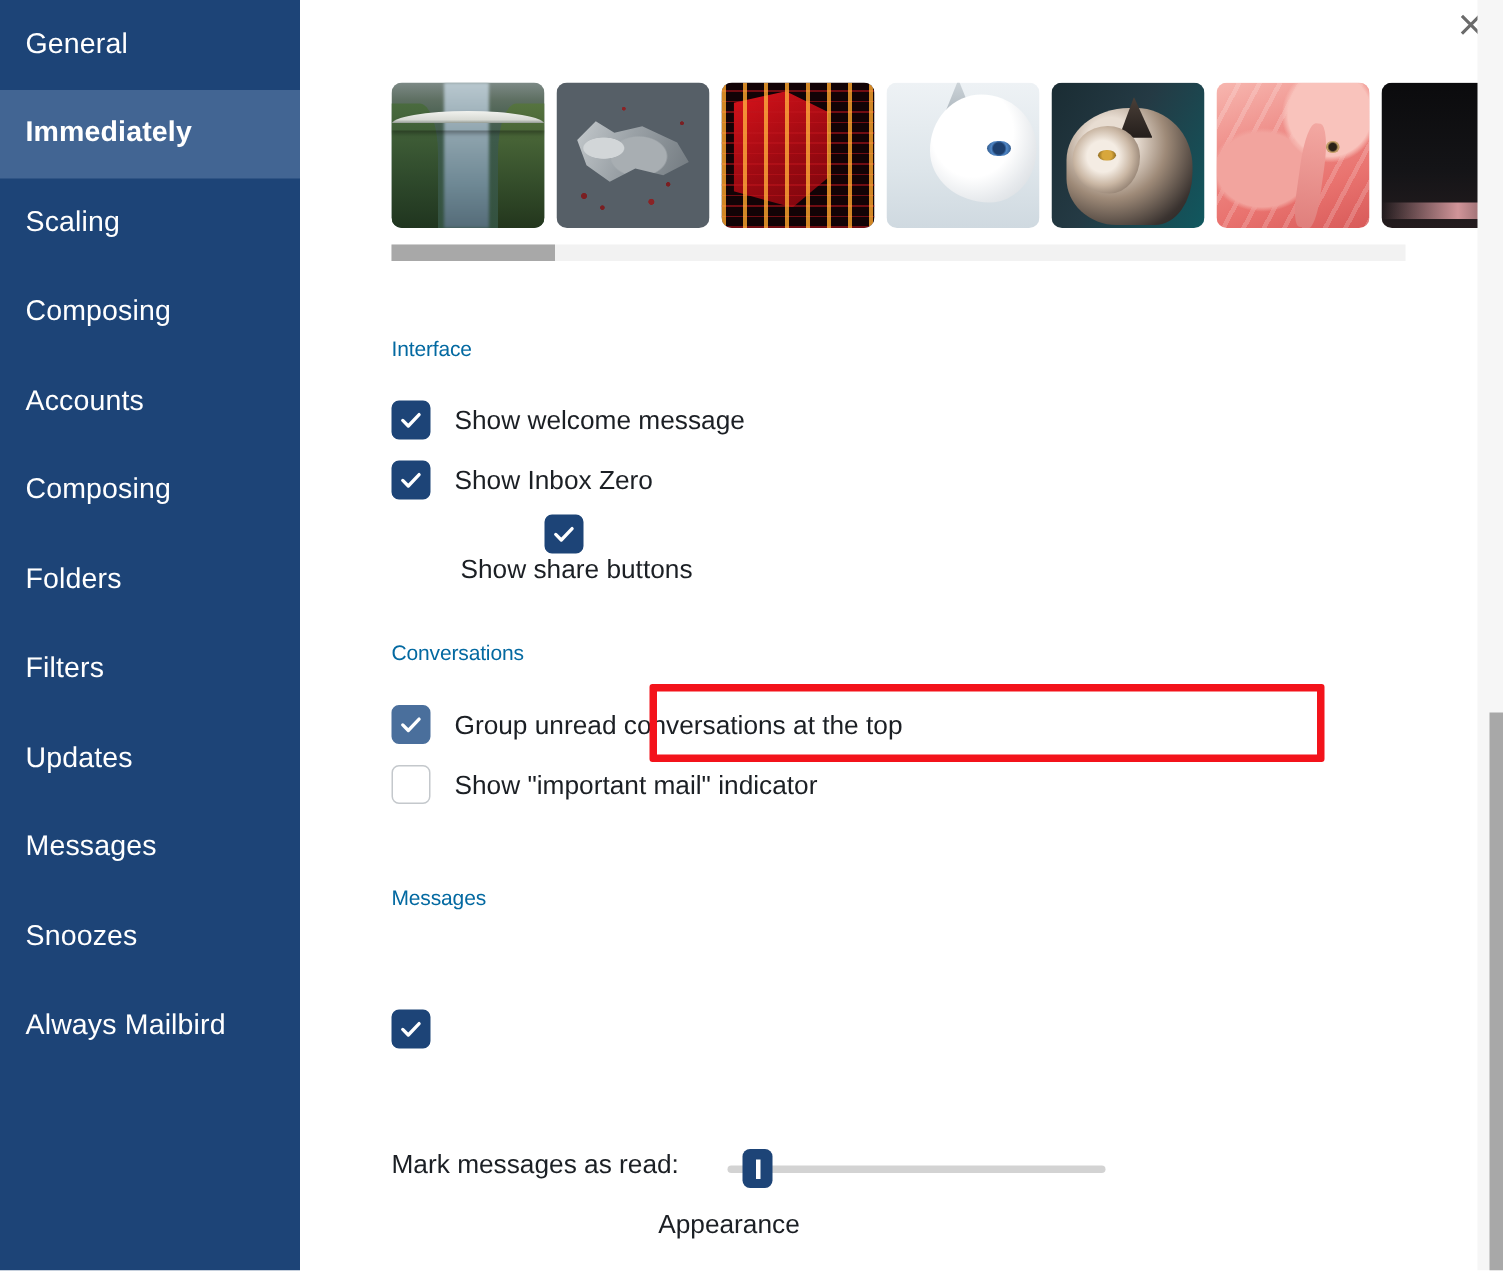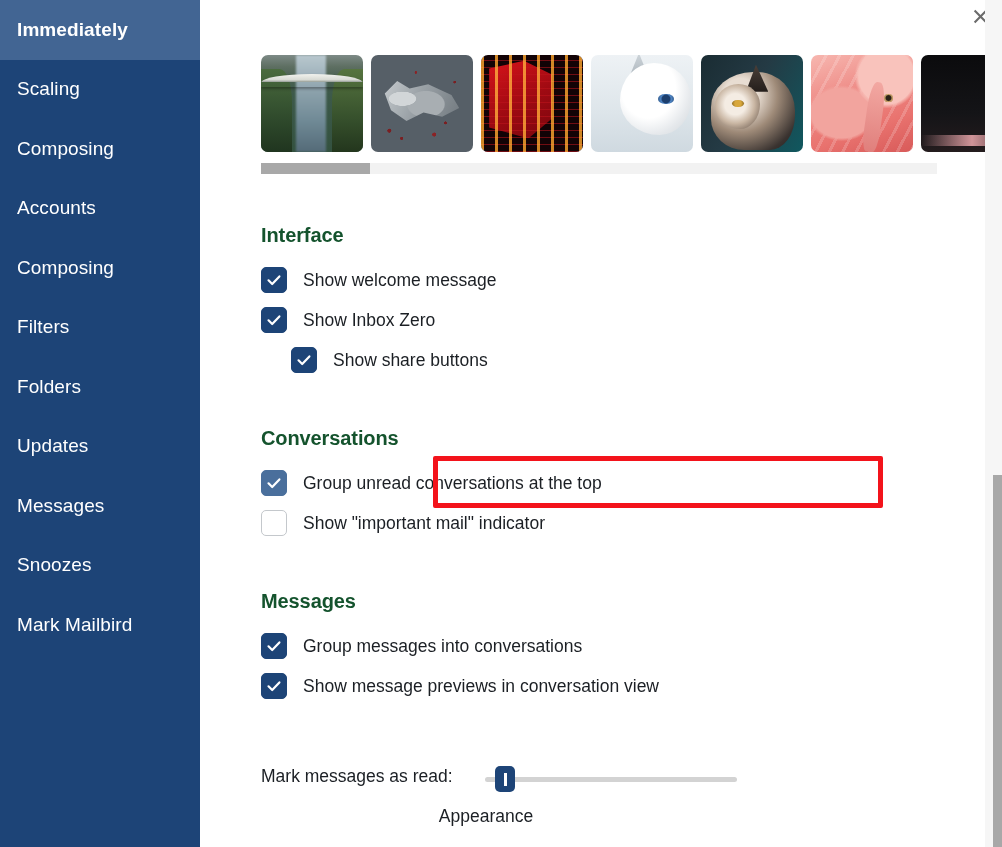--- a/index.html
+++ b/index.html
@@ -213,23 +213,23 @@
   #hscroll-thumb {
     position: absolute; left: 0; top: 0;
     width: 109px; height: 11px;
     background: #a8a8a8;
     cursor: pointer;
   }
 
   
   .section { position: absolute; left: 61px; }
   .section-title {
-    font-size: 20px;
-    font-weight: bold;
-    color: #14532d;
+    font-size: 14px;
+    font-weight: normal;
+    color: #0369a1;
     letter-spacing: -.1px;
   }
   .check-row {
     display: flex; align-items: center;
     height: 34px;
     cursor: pointer;
     user-select: none;
   }
   .cbox {
     width: 26px; height: 26px;
@@ -248,21 +248,21 @@
     border-color: #4a6f9c;
   }
   .cbox svg { display: none; }
   .cbox.checked svg { display: block; }
   .check-label {
     margin-left: 16px;
     font-size: 17.5px;
     color: #1b1f24;
     white-space: nowrap;
   }
-  .indent { margin-left: 30px; }
+  .indent { margin-left: 30px; flex-direction: column; }
 
   
   #highlight-box {
     position: absolute;
     left: 233px; top: 456px;
     width: 450px; height: 52px;
     border: 5px solid #f3131b;
     border-radius: 2px;
     pointer-events: none;
   }
@@ -323,52 +323,55 @@
     background: #a8a8a8;
     cursor: pointer;
   }
 </style>
 </head>
 <body>
 
 <div id="app">
 
   <nav id="sidebar">
+    <div class="nav-item">
+        <span>General</span>
+      </div>
     <div class="nav-item active">
         <span>Immediately</span>
       </div>
     <div class="nav-item">
         <span>Scaling</span>
       </div>
     <div class="nav-item">
         <span>Composing</span>
       </div>
     <div class="nav-item">
         <span>Accounts</span>
       </div>
     <div class="nav-item">
         <span>Composing</span>
       </div>
     <div class="nav-item">
+        <span>Folders</span>
+      </div>
+    <div class="nav-item">
         <span>Filters</span>
       </div>
     <div class="nav-item">
-        <span>Folders</span>
-      </div>
-    <div class="nav-item">
         <span>Updates</span>
       </div>
     <div class="nav-item">
         <span>Messages</span>
       </div>
     <div class="nav-item">
         <span>Snoozes</span>
       </div>
     <div class="nav-item">
-        <span>Mark Mailbird</span>
+        <span>Always Mailbird</span>
       </div>
   </nav>
 
   <main id="main">
 
     <div id="close-btn">
       <svg width="15" height="15" viewBox="0 0 15 15">
         <path d="M1.6 1.6 L13.4 13.4 M13.4 1.6 L1.6 13.4" stroke="#6b6b6b" stroke-width="2.1" stroke-linecap="butt"></path>
       </svg>
     </div>
@@ -482,39 +485,28 @@
           
         </span>
         <span class="check-label">Show "important mail" indicator</span>
       </div>
     </div>
 
     <div class="section" style="top:590px">
       <div class="section-title">Messages</div>
     </div>
 
-    <div class="section" style="top:629px">
-      <div class="check-row">
-        <span class="cbox checked">
-          <svg width="16" height="16" viewBox="0 0 16 16">
-              <path d="M2.5 8.3 L6.2 12 L13.4 4.4" stroke="#ffffff" stroke-width="2.2" fill="none" stroke-linecap="round" stroke-linejoin="round"></path>
-            </svg>
-        </span>
-        <span class="check-label">Group messages into conversations</span>
-      </div>
-    </div>
 
     <div class="section" style="top:669px">
       <div class="check-row">
         <span class="cbox checked">
           <svg width="16" height="16" viewBox="0 0 16 16">
               <path d="M2.5 8.3 L6.2 12 L13.4 4.4" stroke="#ffffff" stroke-width="2.2" fill="none" stroke-linecap="round" stroke-linejoin="round"></path>
             </svg>
         </span>
-        <span class="check-label">Show message previews in conversation view</span>
       </div>
     </div>
 
 
     <div id="slider-row">
       <div id="slider-label">Mark messages as read:</div>
       <div id="slider-track-wrap">
         <div id="slider-track"></div>
         <div id="slider-thumb">
             <i></i>

